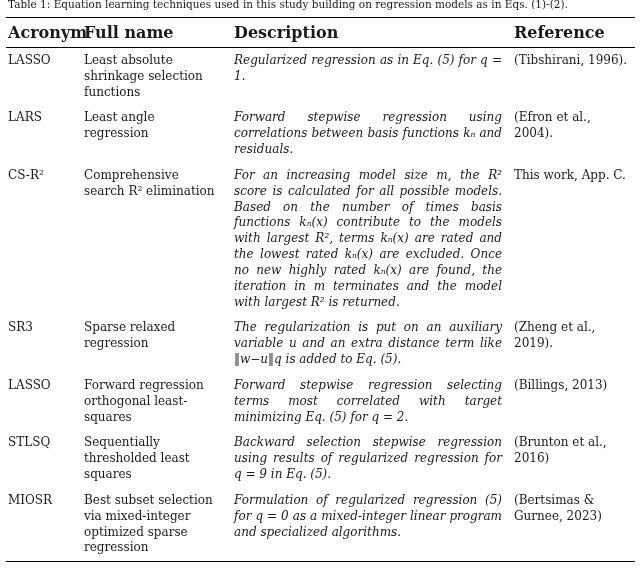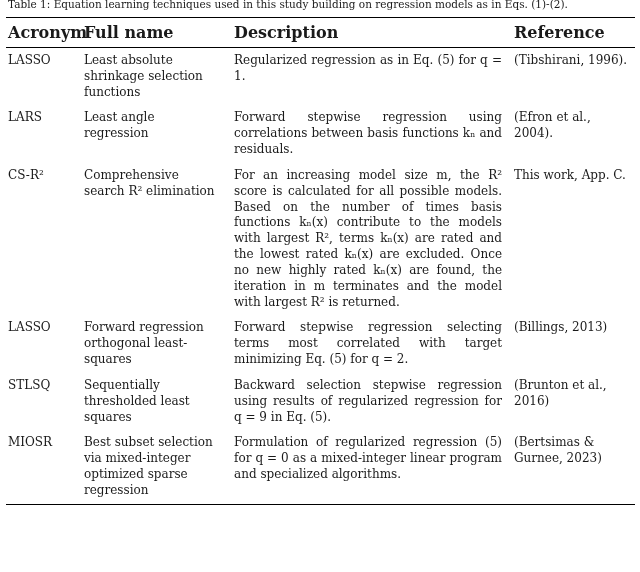--- a/index.html
+++ b/index.html
@@ -42,21 +42,21 @@
     border-bottom: 0.9px solid #000;
     font-size: 16px;
   }
   thead th.center { }
   tbody td {
     vertical-align: top;
     padding: 5px 10px 5px 2px;
     font-size: 12px;
   }
   tbody td:last-child, thead th:last-child { padding-right: 2px; }
-  td.desc { text-align: justify; }
+  td.desc { text-align: justify; font-style: italic; }
   col.c-acronym { width: 76px; }
   col.c-fullname { width: 150px; }
   col.c-desc { width: 280px; }
   col.c-ref { width: 123px; }
 </style>
 </head>
 <body>
 
 <div class="page">
 
@@ -90,20 +90,26 @@
         <td class="desc">Forward stepwise regression using correlations between basis functions kₙ and residuals.</td>
         <td>(Efron et al., 2004).</td>
       </tr>
       <tr>
         <td>CS-R²</td>
         <td>Comprehensive search R² elimination</td>
         <td class="desc">For an increasing model size m, the R² score is calculated for all possible models. Based on the number of times basis functions kₙ(x) contribute to the models with largest R², terms kₙ(x) are rated and the lowest rated kₙ(x) are excluded. Once no new highly rated kₙ(x) are found, the iteration in m terminates and the model with largest R² is returned.</td>
         <td>This work, App. C.</td>
       </tr>
       <tr>
+        <td>SR3</td>
+        <td>Sparse relaxed regression</td>
+        <td class="desc">The regularization is put on an auxiliary variable u and an extra distance term like ‖w−u‖q is added to Eq. (5).</td>
+        <td>(Zheng et al., 2019).</td>
+      </tr>
+      <tr>
         <td>LASSO</td>
         <td>Forward regression orthogonal least-squares</td>
         <td class="desc">Forward stepwise regression selecting terms most correlated with target minimizing Eq. (5) for q = 2.</td>
         <td>(Billings, 2013)</td>
       </tr>
       <tr>
         <td>STLSQ</td>
         <td>Sequentially thresholded least squares</td>
         <td class="desc">Backward selection stepwise regression using results of regularized regression for q = 9 in Eq. (5).</td>
         <td>(Brunton et al., 2016)</td>

